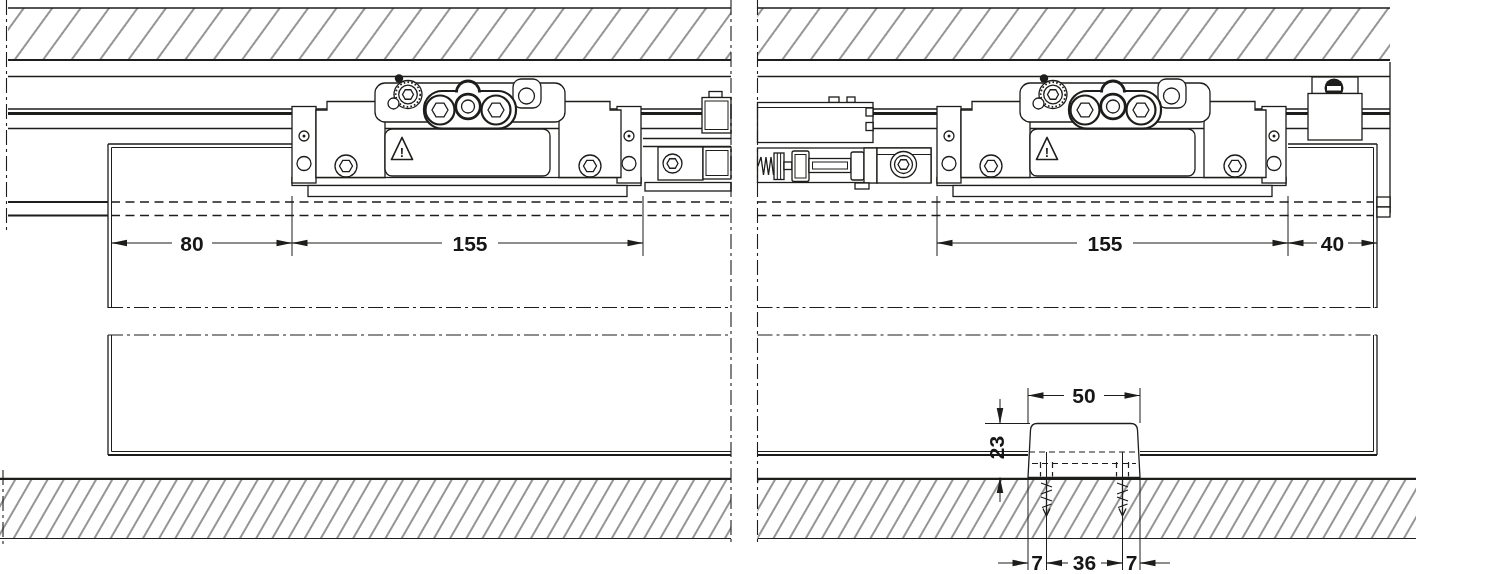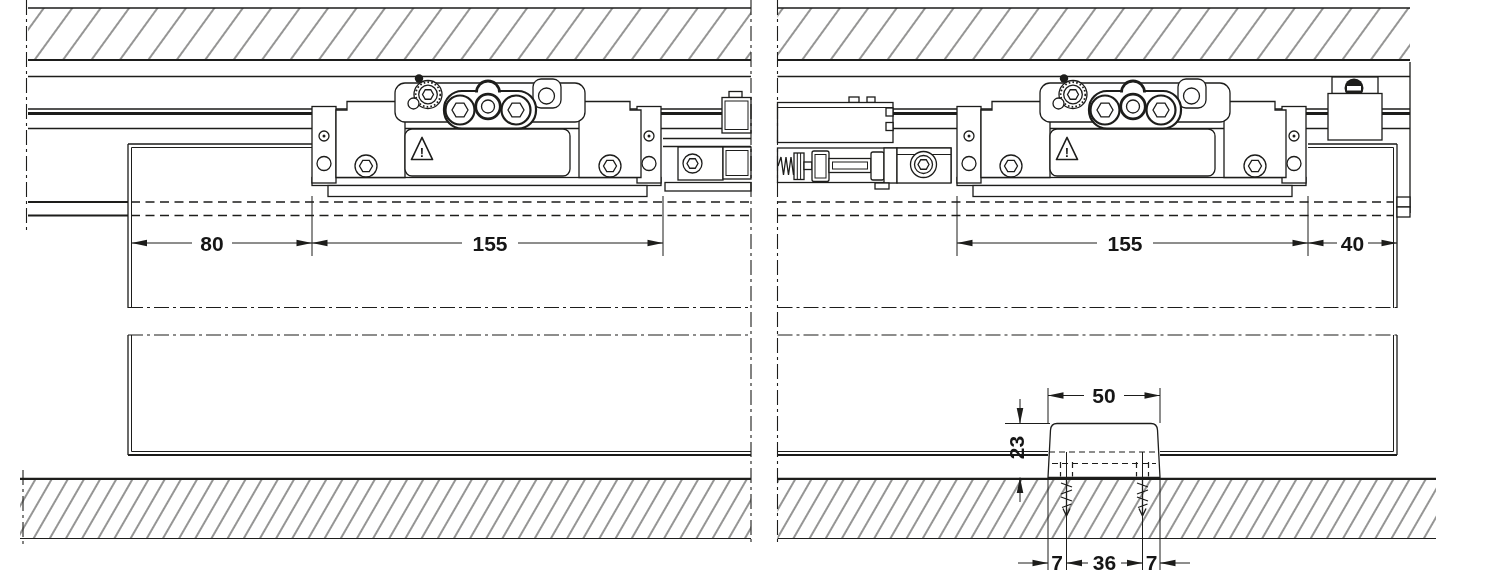--- a/index.html
+++ b/index.html
@@ -1,17 +1,17 @@
 <!DOCTYPE html>
 <html><head>
 <meta charset="utf-8">
 <style>
   html,body { margin:0; padding:0; background:#fff; }
   .stage { position:relative; width:1416px; height:574px; background:#fff; overflow:hidden;
-           font-family:"Liberation Sans", sans-serif;padding-left:20px; }
+           font-family:"Liberation Sans", sans-serif; }
   svg { display:block; }
   .w   { fill:#fff; stroke:#1d1d1b; stroke-width:1.3; }
   .w2  { fill:#fff; stroke:#1d1d1b; stroke-width:2.2; }
   .w3  { fill:#fff; stroke:#1d1d1b; stroke-width:2.8; }
   .s   { stroke:#1d1d1b; stroke-width:1.3; fill:none; }
   .s2  { stroke:#1d1d1b; stroke-width:2.2; fill:none; }
   .s3  { stroke:#1d1d1b; stroke-width:3;   fill:none; }
   .sln { stroke:#1d1d1b; stroke-width:2;   fill:none; }
   .hid { stroke:#1d1d1b; stroke-width:1.5; fill:none; stroke-dasharray:9 5.5; }
   .hid2{ stroke:#1d1d1b; stroke-width:1.2; fill:none; stroke-dasharray:6 4; }

